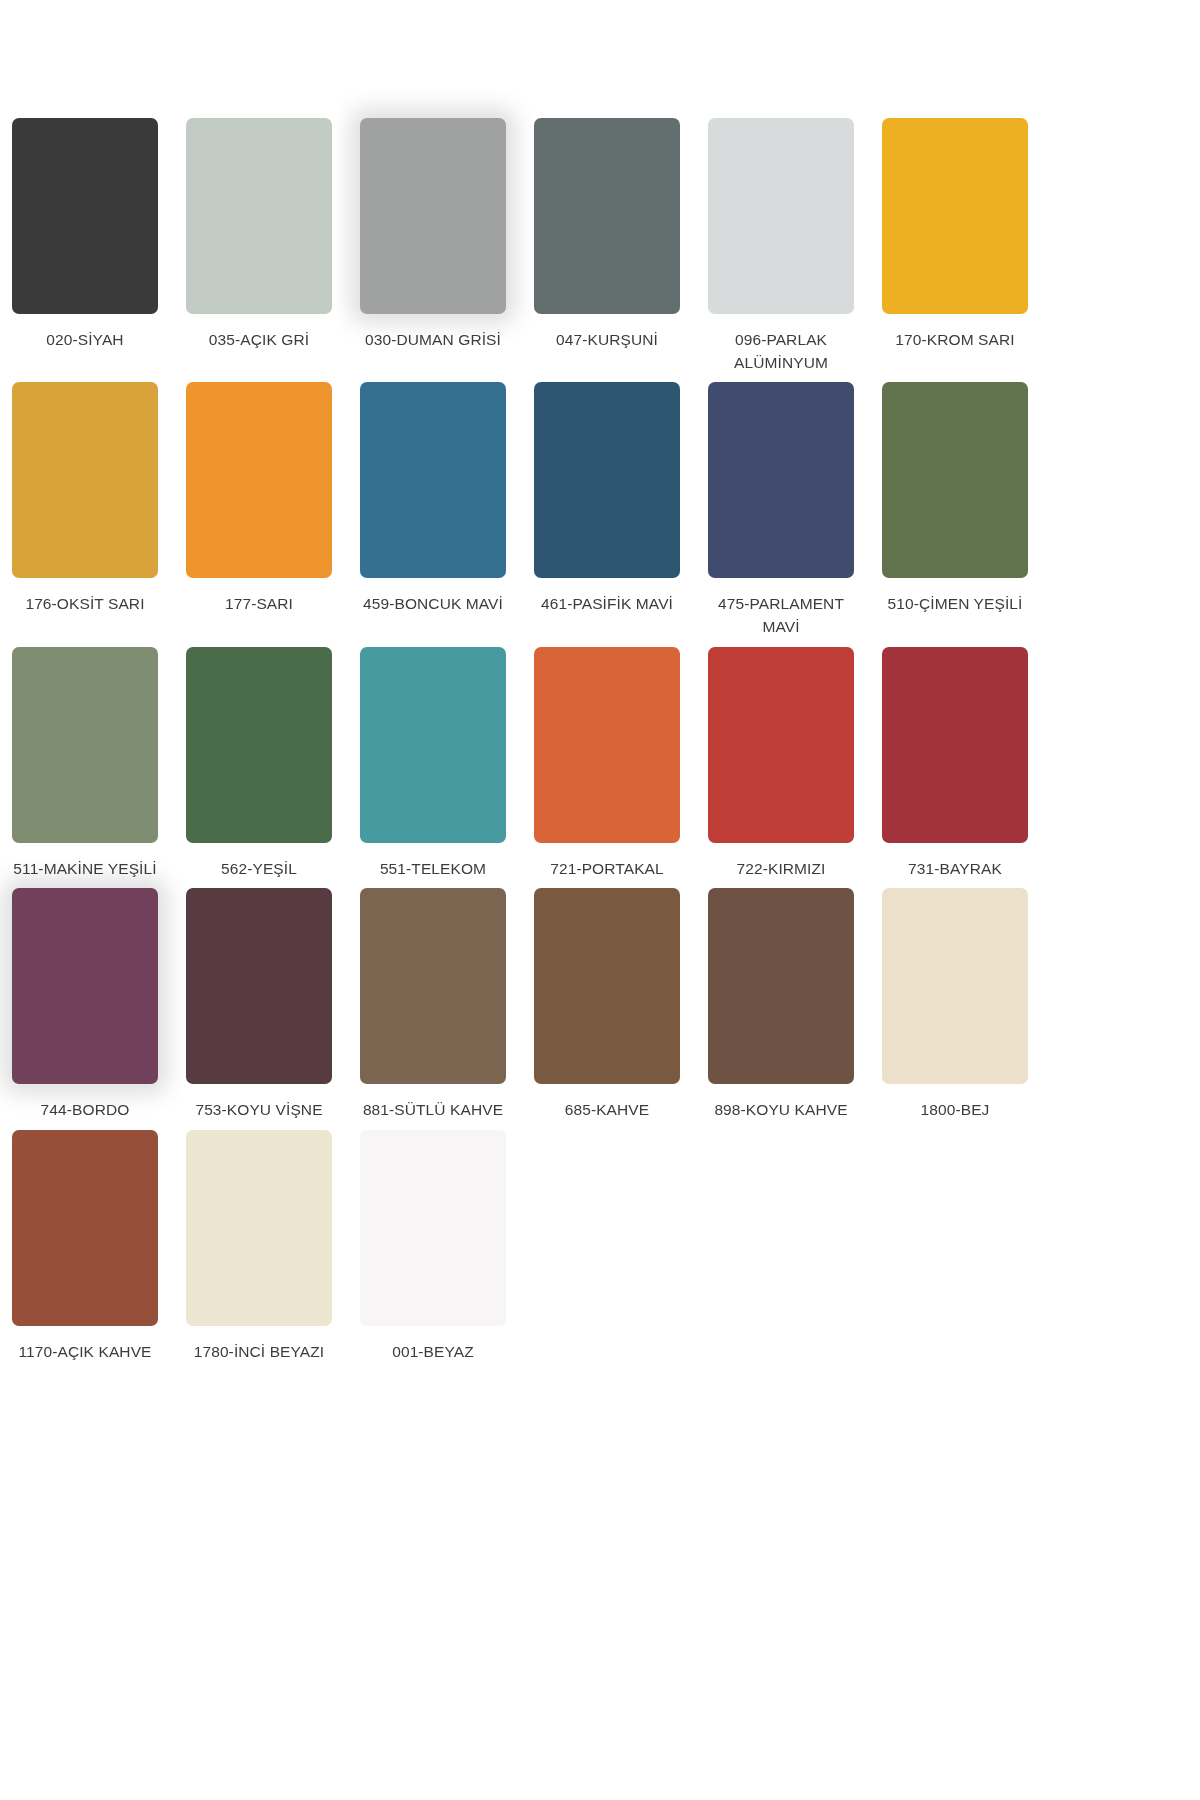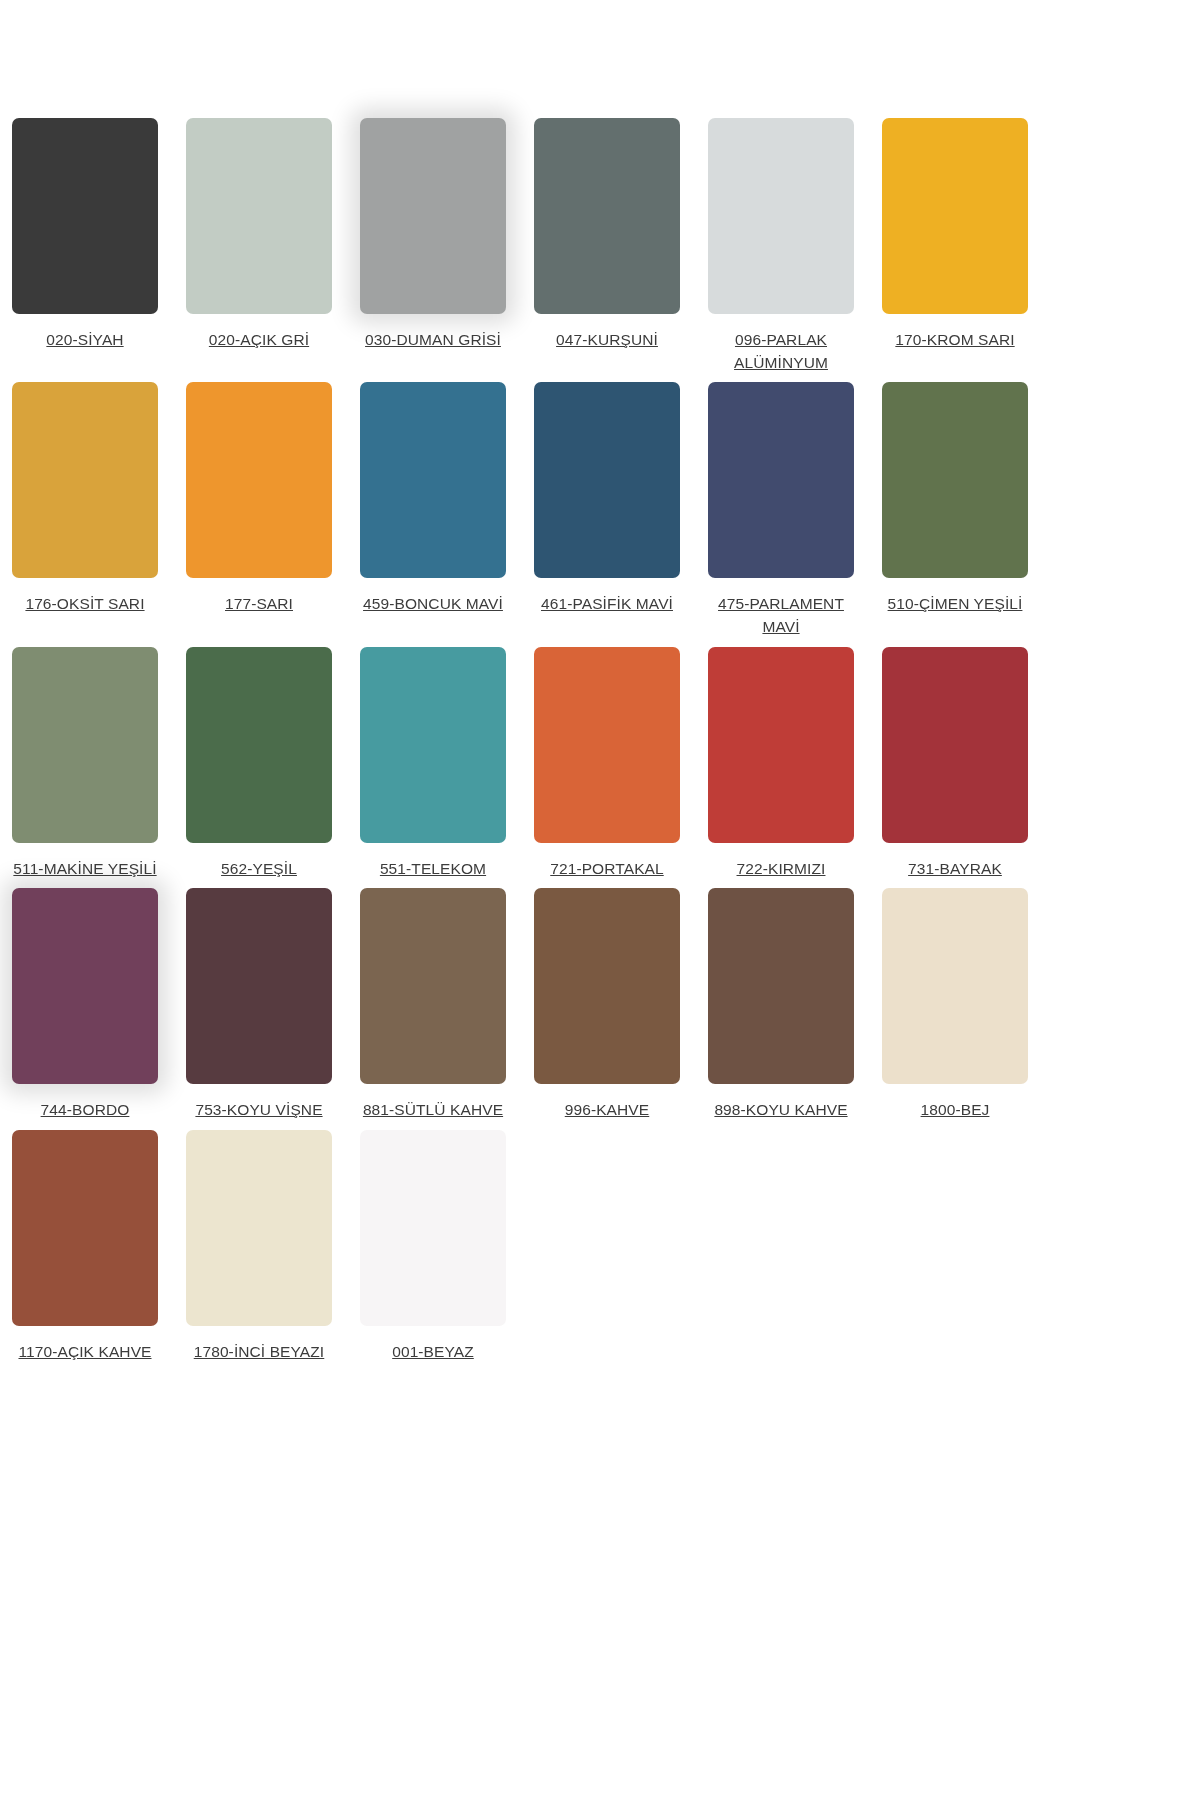--- a/index.html
+++ b/index.html
@@ -57,38 +57,37 @@
 
   .swatch-label {
     margin-top: 15px;
     font-size: 15.5px;
     line-height: 1.46;
     letter-spacing: 0.1px;
     text-align: center;
     color: #3c3c3c;
     max-width: 150px;
     word-wrap: break-word;
-    text-decoration: underline;
   }
 
   
   .swatch-cell { min-height: 0; }
 </style>
 </head>
 <body>
 
 <div class="palette-page">
   <div class="swatch-grid" id="swatch-grid">
       <div class="swatch-cell">
         <div class="swatch-chip" style="background: rgb(58, 58, 58);"></div>
         <div class="swatch-label">020-SİYAH</div>
       </div>
       <div class="swatch-cell">
         <div class="swatch-chip" style="background: rgb(194, 204, 196);"></div>
-        <div class="swatch-label">020-AÇIK GRİ</div>
+        <div class="swatch-label">035-AÇIK GRİ</div>
       </div>
       <div class="swatch-cell is-highlighted">
         <div class="swatch-chip" style="background: rgb(160, 162, 162);"></div>
         <div class="swatch-label">030-DUMAN GRİSİ</div>
       </div>
       <div class="swatch-cell">
         <div class="swatch-chip" style="background: rgb(99, 111, 110);"></div>
         <div class="swatch-label">047-KURŞUNİ</div>
       </div>
       <div class="swatch-cell">
@@ -154,21 +153,21 @@
       <div class="swatch-cell">
         <div class="swatch-chip" style="background: rgb(87, 59, 64);"></div>
         <div class="swatch-label">753-KOYU VİŞNE</div>
       </div>
       <div class="swatch-cell">
         <div class="swatch-chip" style="background: rgb(123, 101, 80);"></div>
         <div class="swatch-label">881-SÜTLÜ KAHVE</div>
       </div>
       <div class="swatch-cell">
         <div class="swatch-chip" style="background: rgb(122, 89, 65);"></div>
-        <div class="swatch-label">996-KAHVE</div>
+        <div class="swatch-label">685-KAHVE</div>
       </div>
       <div class="swatch-cell">
         <div class="swatch-chip" style="background: rgb(110, 82, 68);"></div>
         <div class="swatch-label">898-KOYU KAHVE</div>
       </div>
       <div class="swatch-cell">
         <div class="swatch-chip" style="background: rgb(236, 224, 203);"></div>
         <div class="swatch-label">1800-BEJ</div>
       </div>
       <div class="swatch-cell">

